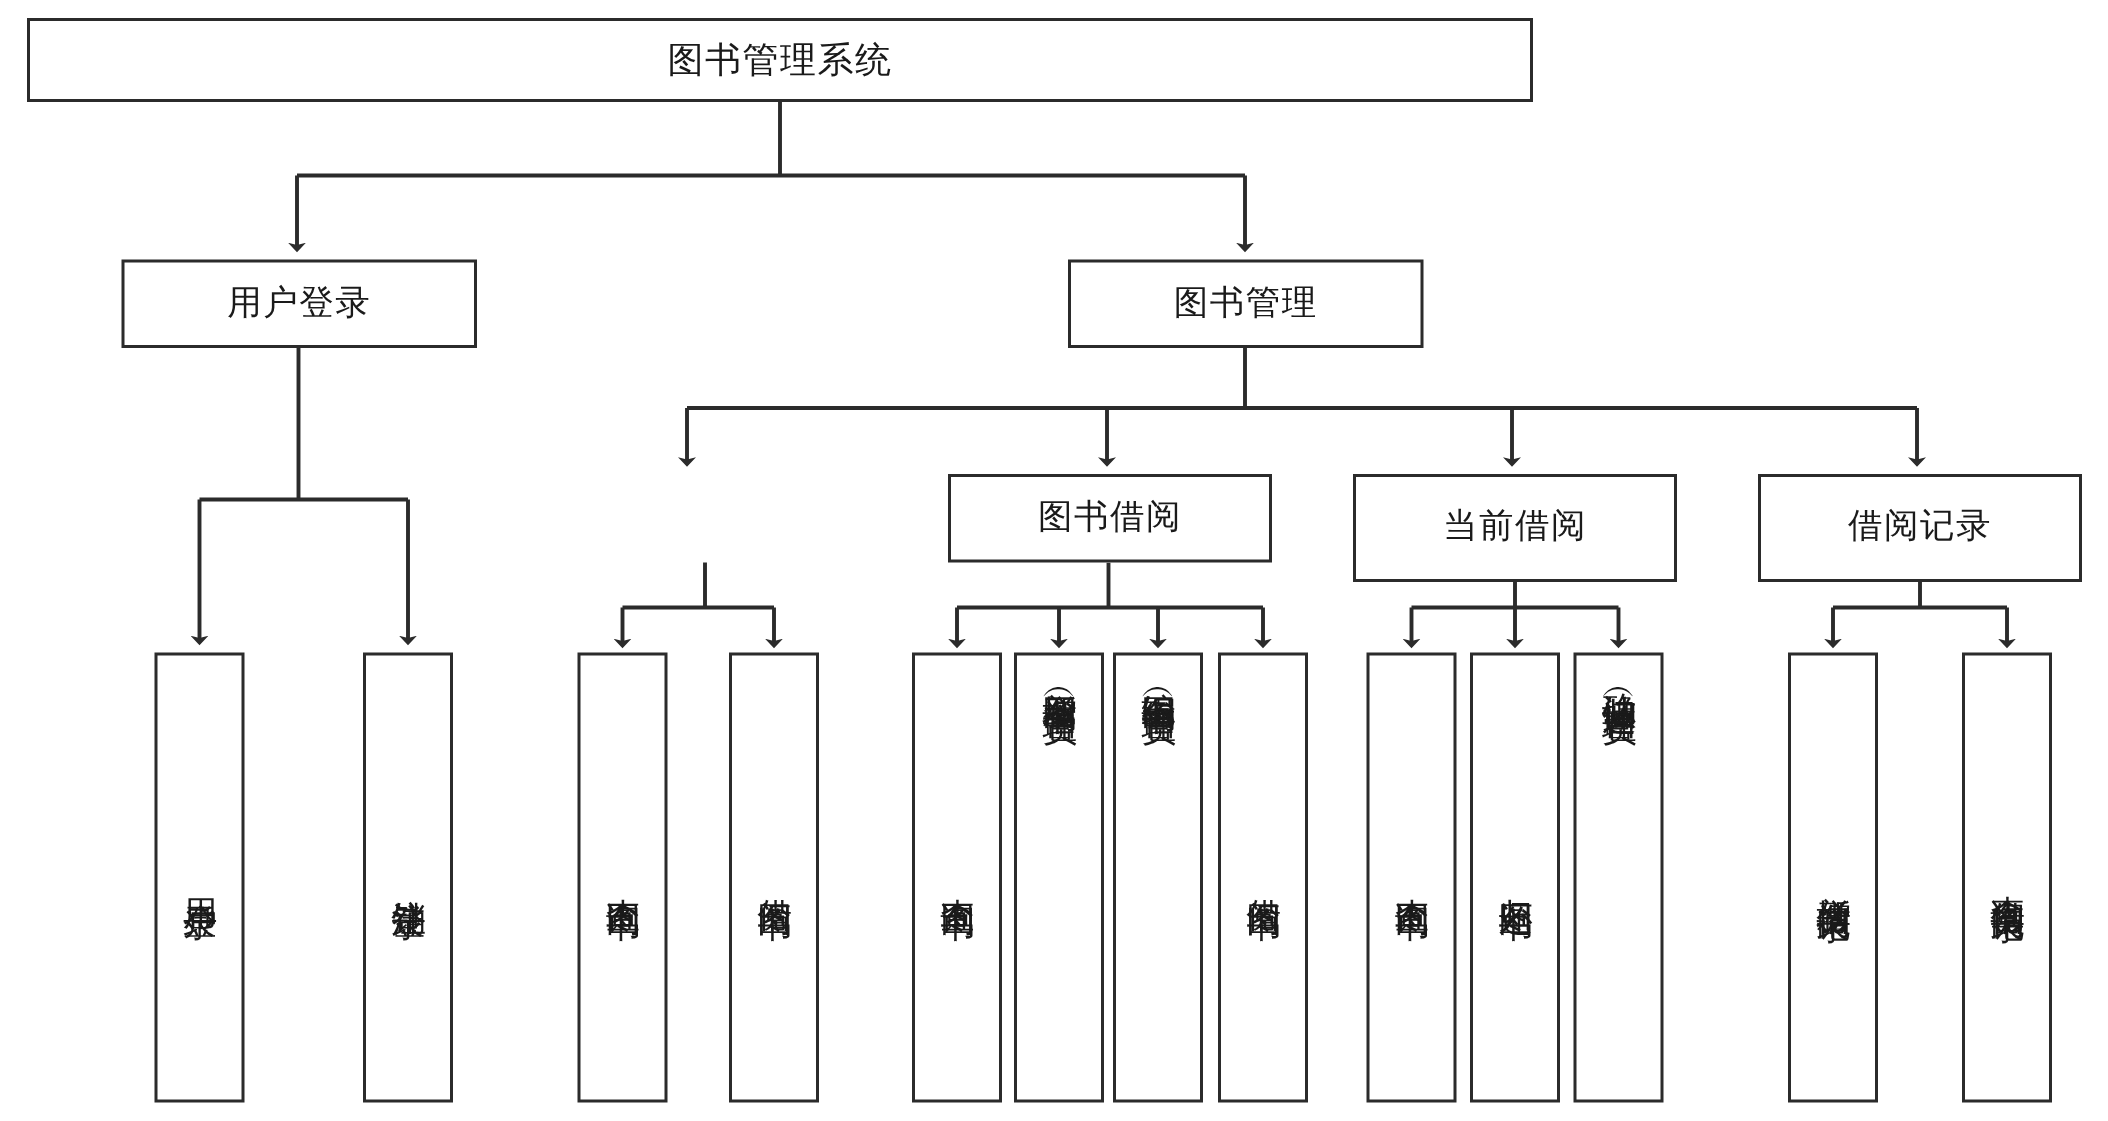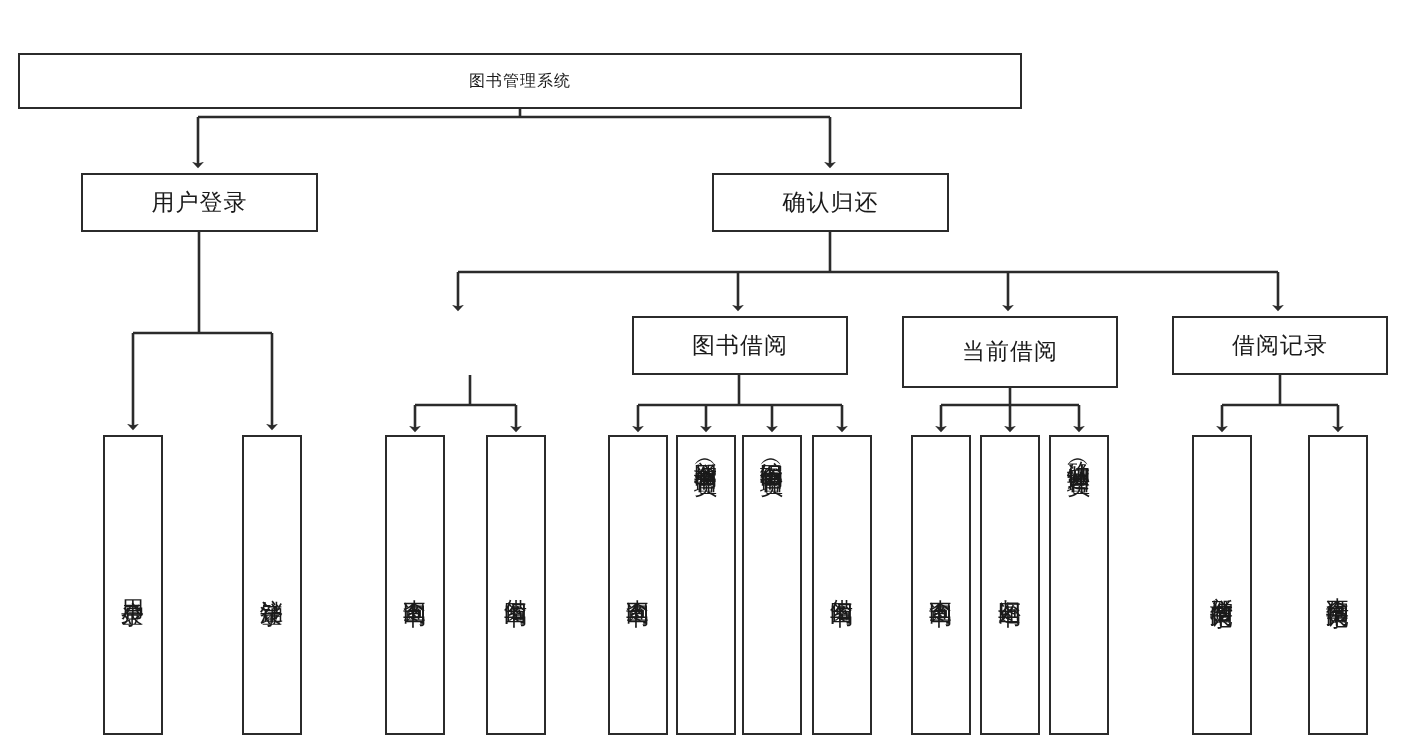--- a/index.html
+++ b/index.html
@@ -49,22 +49,21 @@
     align-items: center;
     justify-content: center;
     padding: 3px 0;
     text-align: center;
   }
   .node.vert.top-aligned {
     justify-content: flex-start;
     padding-top: 6px;
   }
   .node.root {
-    font-size: 16px;
-    margin-top: 41px;
+    font-size: 24px;
   }
   #watermark {
     position: absolute;
     right: 8px;
     bottom: 4px;
     font-size: 17px;
     color: #b9b9b9;
     white-space: nowrap;
     letter-spacing: 0.5px;
   }
@@ -120,25 +119,25 @@
       <path d="M1280,375 L1280,405"></path>
       <path d="M1222,405 L1338,405"></path>
       <path d="M1222,405 L1222,429" marker-end="url(#arrow)"></path>
       <path d="M1338,405 L1338,429" marker-end="url(#arrow)"></path>
     </g>
   </svg>
 
   <div class="node horiz root" style="left:18px; top:12px; width:1004px; height:56px;">图书管理系统</div>
 
   <div class="node horiz" style="left:81px; top:173px; width:237px; height:59px;">用户登录</div>
-  <div class="node horiz" style="left:712px; top:173px; width:237px; height:59px;">确认归还</div>
+  <div class="node horiz" style="left:712px; top:173px; width:237px; height:59px;">图书管理</div>
 
   <div class="node horiz" style="left:632px; top:316px; width:216px; height:59px;">图书借阅</div>
   <div class="node horiz" style="left:902px; top:316px; width:216px; height:72px;text-align:center;">当前借阅</div>
-  <div class="node horiz" style="left:1172px; top:316px; width:216px; height:59px;">借阅记录</div>
+  <div class="node horiz" style="left:1172px; top:316px; width:216px; height:72px;">借阅记录</div>
 
   <div class="node vert" style="left:103px; top:435px; width:60px; height:300px;">用户登录</div>
   <div class="node vert" style="left:242px; top:435px; width:60px; height:300px;">注销登录</div>
 
   <div class="node vert" style="left:385px; top:435px; width:60px; height:300px;">查询图书</div>
   <div class="node vert" style="left:486px; top:435px; width:60px; height:300px;">借阅图书</div>
 
   <div class="node vert" style="left:608px; top:435px; width:60px; height:300px;">查询图书</div>
   <div class="node vert top-aligned" style="left:676px; top:435px; width:60px; height:300px;">新增图书（管理员）</div>
   <div class="node vert top-aligned" style="left:742px; top:435px; width:60px; height:300px;">编辑图书（管理员）</div>

